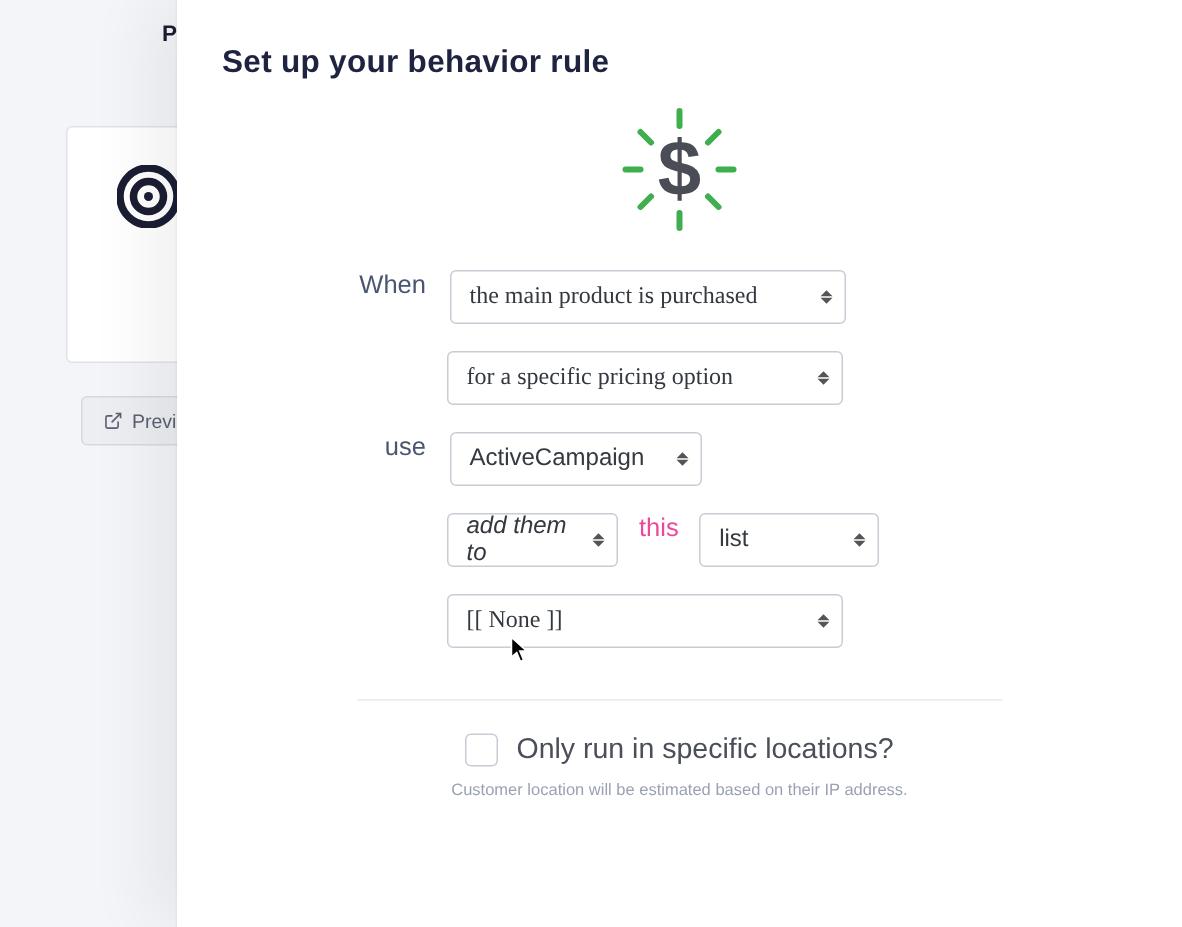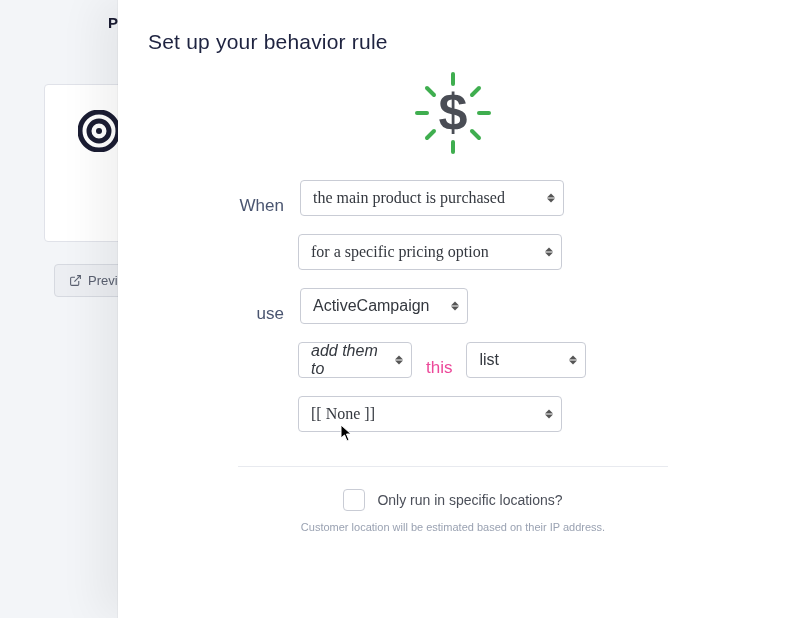--- a/index.html
+++ b/index.html
@@ -11,45 +11,45 @@
   .bg-top-text-left { position:absolute; left:108px; top:14px; font-weight:700; color:#1b1d33; font-size:15px; }
   .bg-top-text-right { position:absolute; right:58px; top:14px; font-weight:700; color:#3068d6; font-size:15px; }
   .bg-card { position:absolute; left:44px; top:84px; right:40px; height:158px; background:#fff; border:1px solid #e0e2e9; border-radius:4px; }
   .bg-target-icon { position:absolute; left:78px; top:110px; }
   .bg-rule-btn { position:absolute; right:40px; top:182px; background:#3a55c0; color:#fff; border-radius:4px; padding:10px 16px; font-size:14px; font-weight:600; box-shadow:0 1px 0 rgba(0,0,0,.15); }
   .bg-preview-btn { position:absolute; left:54px; top:264px; background:#eceef2; color:#5a6070; border:1px solid #d6d9e0; border-radius:4px; padding:8px 14px; font-size:13px; display:flex; align-items:center; gap:6px; }
   .bg-geturl-btn { position:absolute; right:14px; top:264px; background:#4ca9e0; color:#fff; border-radius:4px; padding:8px 14px; font-size:13px; font-weight:600; }
 
   
   .modal { position:absolute; left:118px; right:0; top:0; bottom:0; background:#fff; box-shadow:-20px 0 40px rgba(0,0,0,.06), 0 0 0 1px rgba(0,0,0,.03); }
-  .modal-title { font-size:21px; font-weight:400; color:#1e2340; padding:30px 0 0 30px; letter-spacing:.2px; }
+  .modal-title { font-size:21px; font-weight:700; color:#1e2340; padding:30px 0 0 30px; letter-spacing:.2px; }
   .modal-icon-wrap { display:flex; justify-content:center; padding:18px 0 26px 0; }
 
   .form { padding:0 120px 20px 120px; }
-  .row { display:flex; align-items:flex-end; gap:16px; margin-bottom:18px; }
+  .row { display:flex; align-items:flex-start; gap:16px; margin-bottom:18px; }
   .row.indent { margin-left:60px; }
   .label { width:46px; text-align:right; color:#4a5570; font-size:17px; }
 
   .select { position:relative; background:#fff; border:1px solid #c9ccd5; border-radius:4px; height:36px; padding:0 30px 0 12px; display:flex; align-items:center; font-size:16px; color:#34383f; cursor:pointer; user-select:none; }
   .select.wide { width:264px;font-family:Liberation Serif, serif; }
   .select.med  { width:168px; }
   .select.sm   { width:114px;font-style:italic; }
   .select.sm2  { width:120px; }
   .select .caret { position:absolute; right:8px; top:50%; transform:translateY(-50%); display:flex; flex-direction:column; gap:1px; }
   .select .caret span { width:0; height:0; border-left:4px solid transparent; border-right:4px solid transparent; }
   .select .caret .up   { border-bottom:4px solid #555; }
   .select .caret .down { border-top:4px solid #555; }
 
   .connector { color:#ec4899; font-size:17px; padding:0 2px; }
 
   .divider { height:1px; background:#e8eaef; margin:34px 0 22px 0; }
   .footer { text-align:center; padding-bottom:14px; }
   .chk-row { display:flex; align-items:center; justify-content:center; gap:12px; margin-bottom:10px; }
   .chk { width:22px; height:22px; border:1px solid #c9ccd5; border-radius:4px; background:#fff; cursor:pointer; }
-  .chk-label { color:#4b4f59; font-size:14px; }
+  .chk-label { color:#4b4f59; font-size:19px; }
   .hint { color:#9aa2b2; font-size:11px; }
 
   .cursor { position:absolute; left:340px; top:424px; pointer-events:none; }
 </style>
 </head>
 <body>
 
 <div class="bg-page">
   <div class="bg-top-text-left">P</div>
   <div class="bg-top-text-right">or</div>

